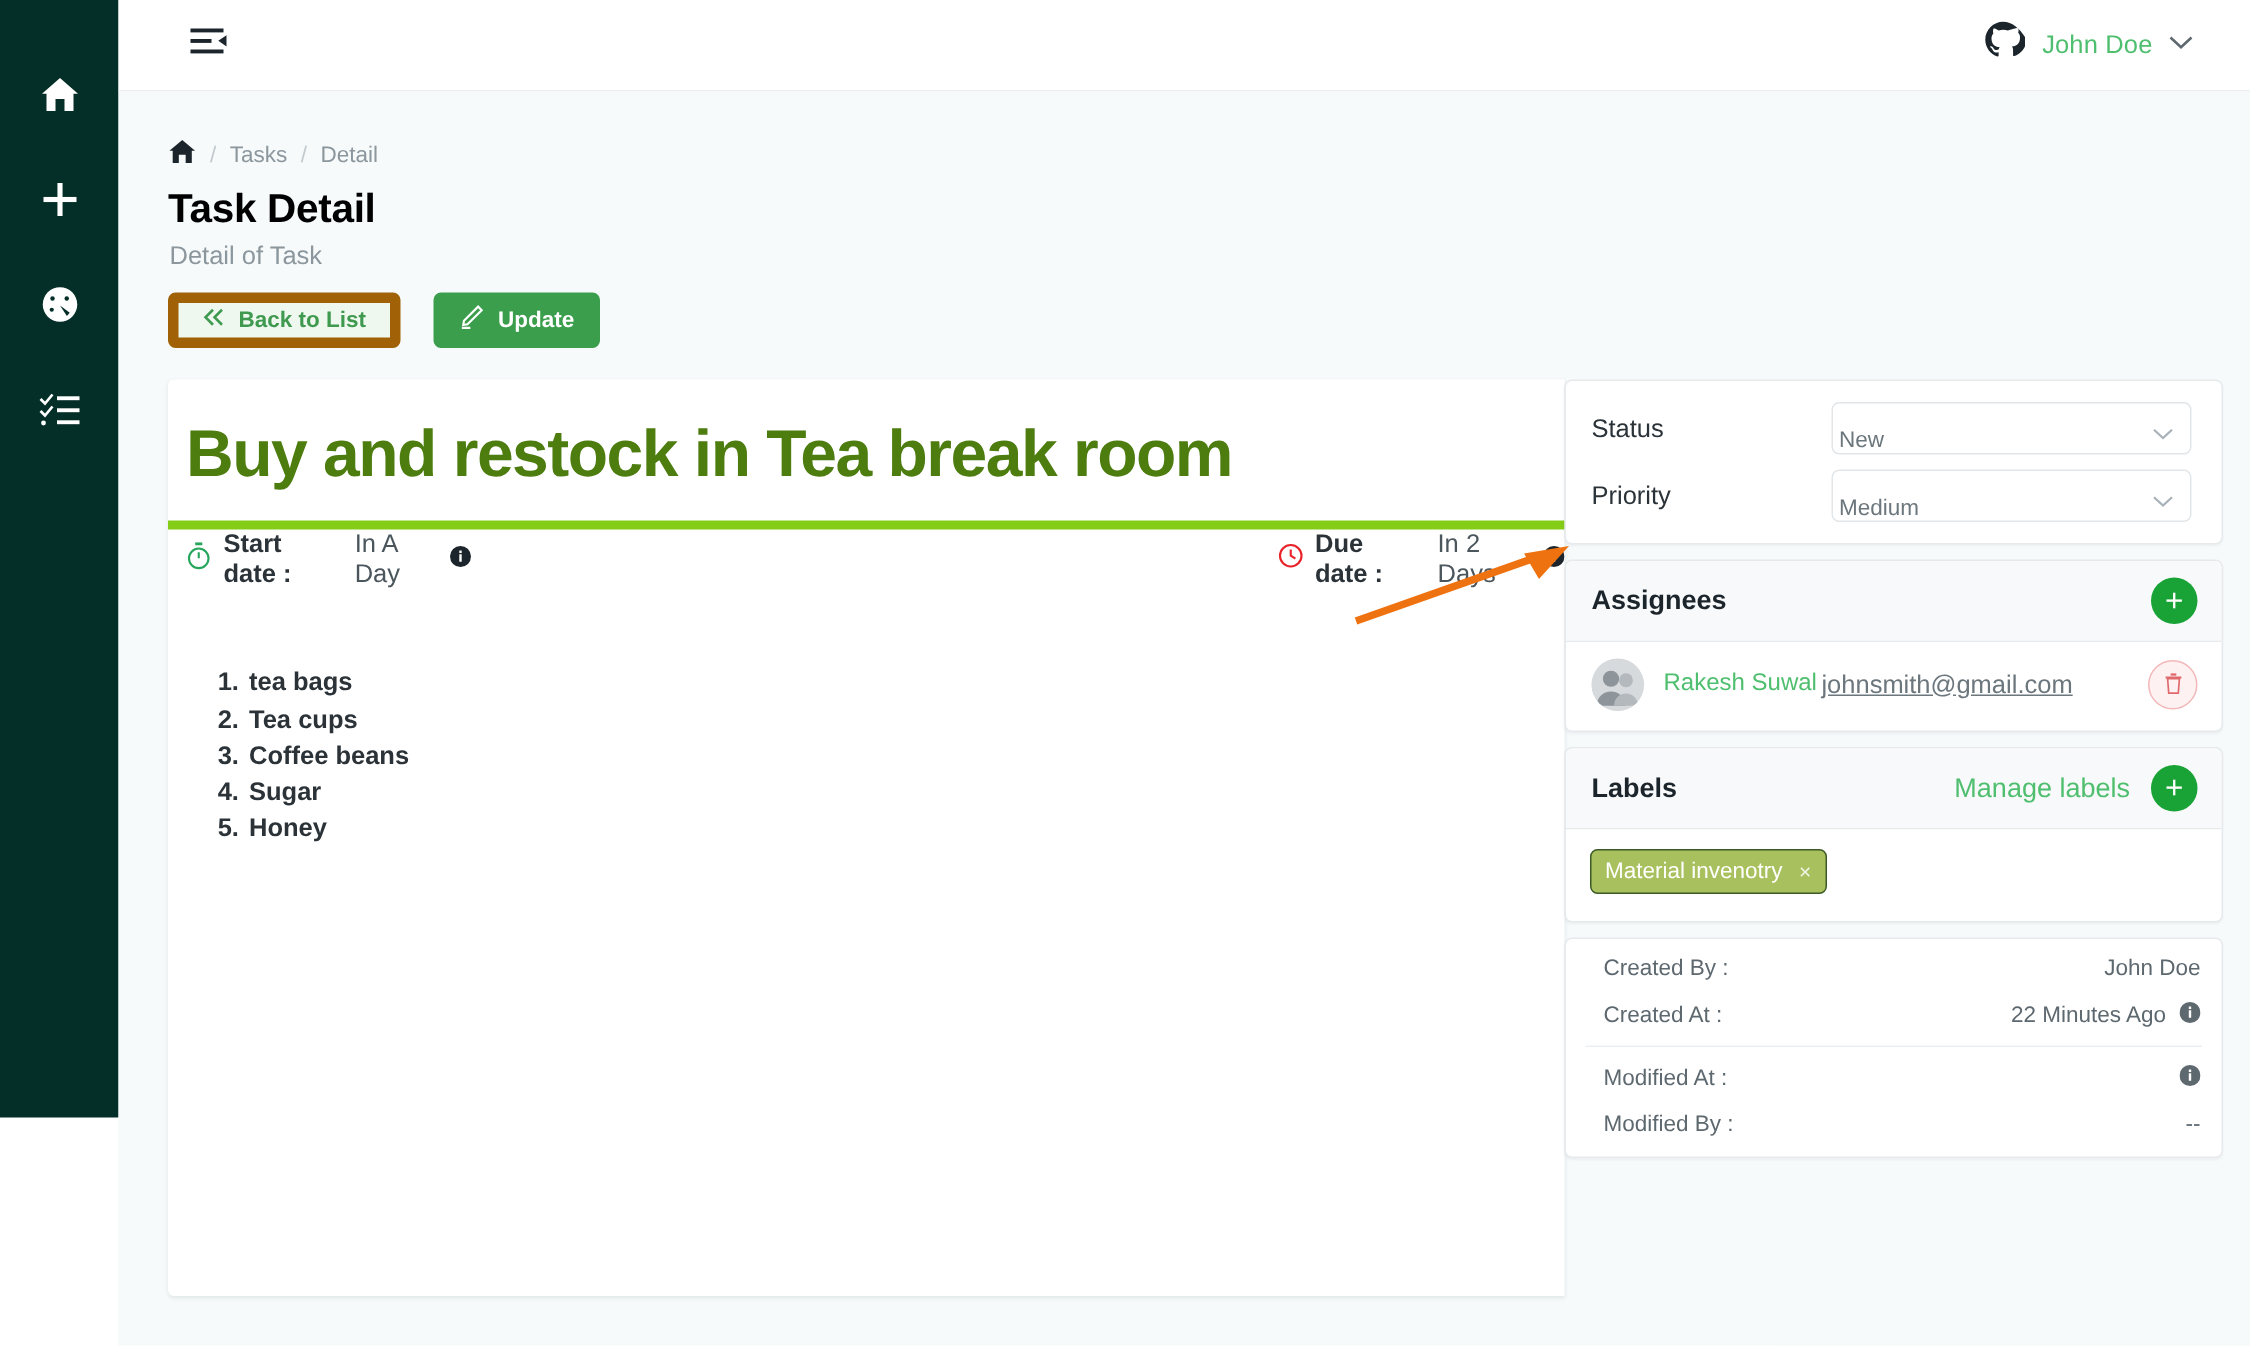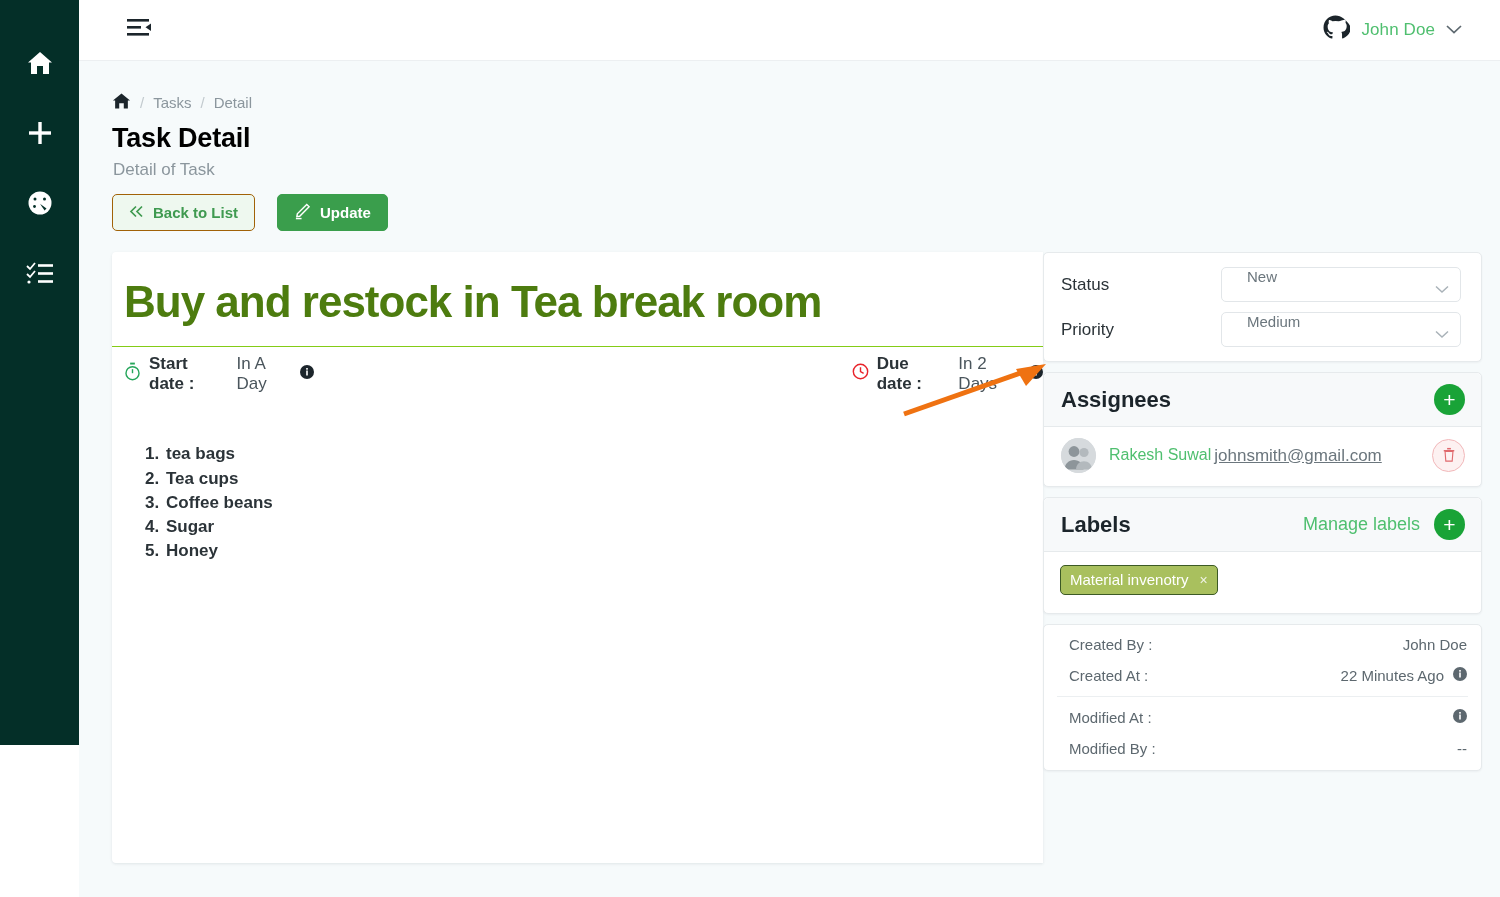--- a/index.html
+++ b/index.html
@@ -80,21 +80,21 @@
     display: flex; gap: 22px;
     margin: 14px 0 0 33px;
   }
   .btn {
     display: inline-flex; align-items: center; gap: 9px;
     font-size: 15px; font-weight: bold;
     border-radius: 5px; cursor: pointer;
     padding: 0 16px; height: 37px;
   }
   .btn-outline {
-    background: #eef8ef; border: 1px solid #a16207; color: #3f9a50;
+    background: #eef8ef; border: 7px solid #a16207; color: #3f9a50;
   }
   .btn-solid {
     background: #3a9e4c; border: 1px solid #3a9e4c; color: #ffffff;
   }
 
   
   .content {
     display: flex;
     margin: 21px 0 0 33px;
     width: 1370px;
@@ -108,22 +108,22 @@
     box-shadow: 0 1px 3px rgba(32,45,55,.10);
     min-height: 611px;
   }
   .task-title {
     font-size: 44px; font-weight: bold; color: #4d7c0f;
     padding: 26px 0 20px 12px;
     letter-spacing: -1px;
     line-height: 1.1;
   }
   .date-row {
-    border-top: 1px solid #84cc16;
-    display: flex; align-items: center;
+    border-top: 6px solid #84cc16;
+    display: flex; align-items: flex-start;
     height: 54px;
     padding-left: 12px;
   }
   .date-block { display: flex; align-items: center; gap: 8px; }
   .date-block.due { margin-left: 538px; }
   .date-label { font-size: 17px; font-weight: bold; color: #2b3338; }
   .date-value { font-size: 17px; color: #4a555c; margin-left: 2px; }
   .info-dot { display: inline-block; }
 
   .desc-list {
@@ -151,39 +151,39 @@
   .sp-row {
     display: flex; align-items: center;
     height: 45px;
     padding: 0 20px 0 17px;
   }
   .sp-label { font-size: 17px; color: #2b3338; width: 160px; }
   .select {
     flex: 1; height: 35px;
     border: 1px solid #e2e6e9; border-radius: 5px;
     background: #ffffff;
-    display: flex; align-items: flex-start;
-    padding: 0 25px;
+    display: flex; align-items: flex-end;
+    padding: 0 4px;
     font-size: 15px; color: #6b767d;
     cursor: pointer;
     position: relative;
   }
   .select .sel-chev { position: absolute; right: 11px; top: 12px; }
   .sp-panel { padding: 9px 0 9px 0; }
 
   
   .panel-head {
     display: flex; align-items: center;
     height: 54px;
     padding: 0 16px 0 17px;
     background: #f7f9fa;
     border-bottom: 1px solid #e6eaec;
     border-radius: 5px 5px 0 0;
   }
-  .panel-head h3 { font-size: 22px; font-weight: bold; color: #1c252b; }
+  .panel-head h3 { font-size: 18px; font-weight: bold; color: #1c252b; }
   .head-spacer { margin-left: auto; display: flex; align-items: center; gap: 14px; }
   .manage-link { font-size: 18px; color: #4fbf6f; cursor: pointer; }
   .round-btn {
     width: 31px; height: 31px; border-radius: 50%;
     background: #19a337; color: #ffffff;
     display: flex; align-items: center; justify-content: center;
     font-size: 21px; line-height: 1; cursor: pointer;
     border: none;
   }
   .assignee-row {

